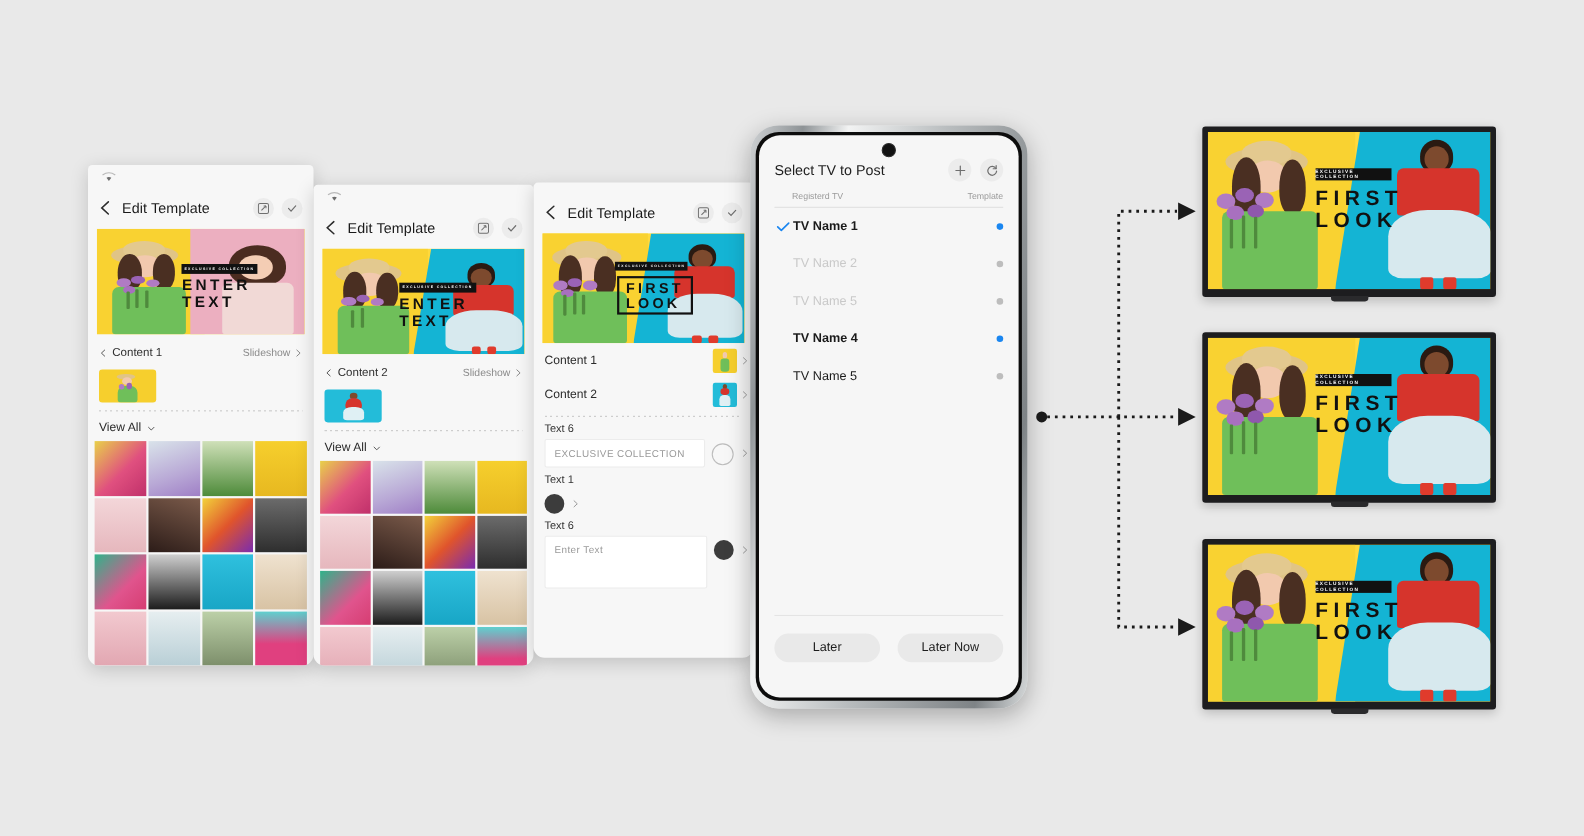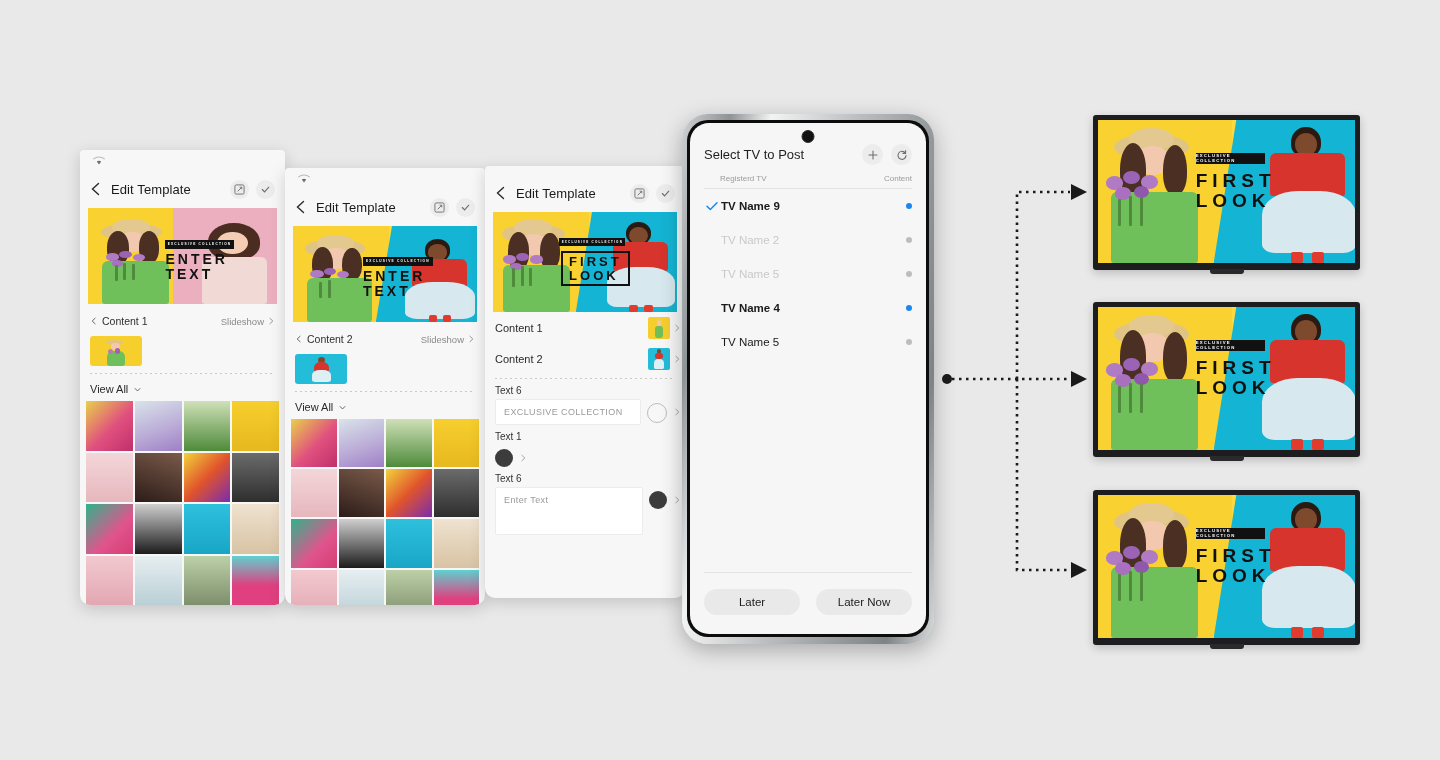--- a/index.html
+++ b/index.html
@@ -133,21 +133,21 @@
   .tv-row{
     display:flex;align-items:center;height:34px;position:relative;
   }
   .tv-check{width:16px;flex:0 0 16px;}
   .tv-name{font-size:11.5px;color:#1a1a1a;margin-left:1px;flex:1;}
   .tv-row.off .tv-name{color:#c9c9c9;}
   .dot{width:6px;height:6px;border-radius:50%;background:#bdbdbd;}
   .dot.on{background:#1a86f0;}
   .ph-spacer{flex:1;}
   .ph-hr2{height:1px;background:#e4e4e4;margin:0 14px 0 14px;}
-  .ph-actions{display:flex;gap:16px;padding:16px 14px 19px 14px;}
+  .ph-actions{display:flex;gap:16px;padding:16px 14px 32px 14px;}
   .pbtn{
     flex:1;height:26px;border-radius:13px;background:#e9e9e9;border:none;
     font-size:11.5px;color:#1d1d1d;font-family:"Liberation Sans",sans-serif;
     display:flex;align-items:center;justify-content:center;
   }
 
   
   .tv{
     position:absolute;background:#1d1d1f;border-radius:3px;
     padding:5px 5px 7px 5px;box-sizing:border-box;
@@ -551,30 +551,30 @@
           <div class="circ-btn">
             <svg viewBox="0 0 12 12">
                 <path d="M9.4 4.2 A4 4 0 1 0 10 6.6" stroke="#6f6f6f" stroke-width="1.1" fill="none" stroke-linecap="round"></path>
                 <path d="M9.6 1.6 L9.6 4.4 L6.9 4.4" stroke="#6f6f6f" stroke-width="1.1" fill="none" stroke-linecap="round" stroke-linejoin="round"></path>
               </svg>
           </div>
         </div>
 
         <div class="col-head">
           <span>Registerd TV</span>
-          <span>Content</span>
+          <span>Template</span>
         </div>
         <div class="hr"></div>
 
         <div class="tvlist">
           <div class="tv-row">
             <svg class="tv-check" viewBox="0 0 16 16">
                 <path d="M3 8.2 L6.3 11.5 L13 4.8" stroke="#1a86f0" stroke-width="1.5" fill="none" stroke-linecap="round" stroke-linejoin="round"></path>
               </svg>
-            <div class="tv-name" style="font-weight:bold;">TV Name 9</div>
+            <div class="tv-name" style="font-weight:bold;">TV Name 1</div>
             <div class="dot on"></div>
           </div>
           <div class="tv-row off">
             <span class="tv-check"></span>
             <div class="tv-name">TV Name 2</div>
             <div class="dot"></div>
           </div>
           <div class="tv-row off">
             <span class="tv-check"></span>
             <div class="tv-name">TV Name 5</div>

